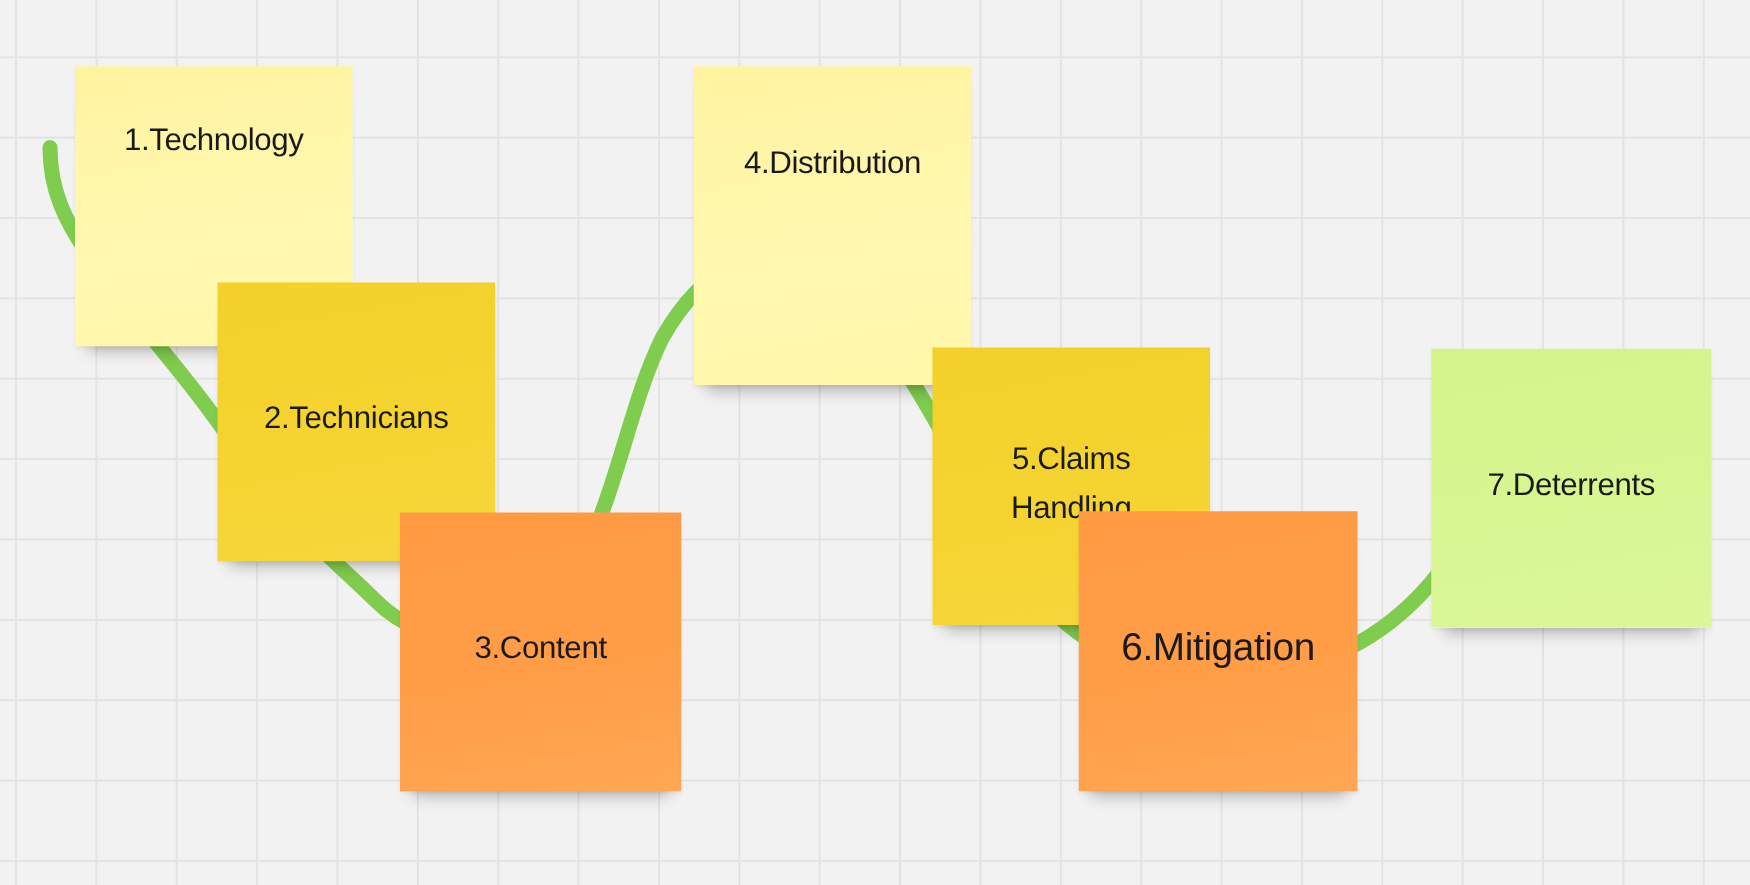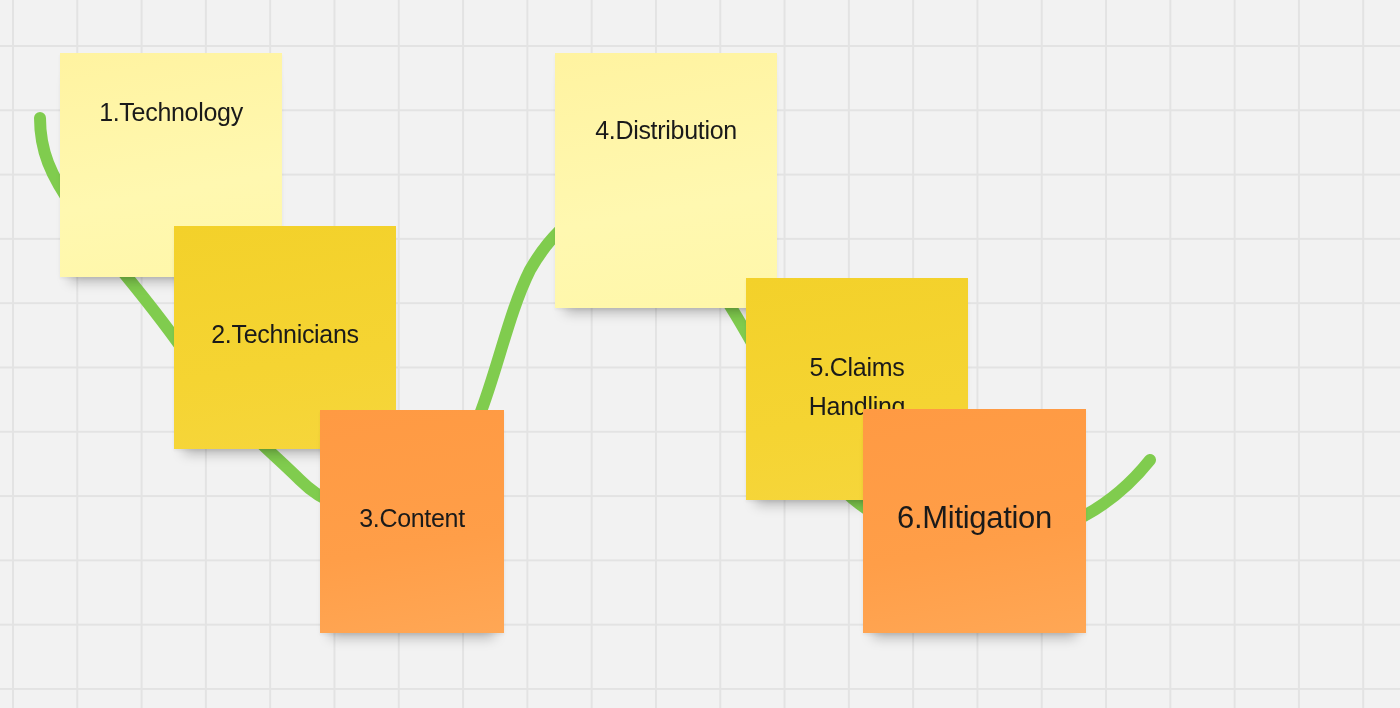--- a/index.html
+++ b/index.html
@@ -50,21 +50,21 @@
       padding: 0 10px;
       white-space: pre-line;
     }
     .sticky.big .label {
       font-size: 31px;
     }
     .sticky.c1 { left: 60px;   top: 53px;  width: 222px; height: 224px; background: linear-gradient(170deg, #fff3a0 0%, #fff8b0 60%, #fff7a9 100%); }
     .sticky.c1 .label { margin-top: -4px; transform: translateY(-51px); }
     .sticky.c2 { left: 174px;  top: 226px; width: 222px; height: 223px; background: linear-gradient(170deg, #f3d12a 0%, #f5d432 60%, #f6d63c 100%); }
     .sticky.c2 .label { transform: translateY(-3px); }
-    .sticky.c3 { left: 320px;  top: 410px; width: 184px; height: 223px; background: linear-gradient(170deg, #ff9a43 0%, #ff9e48 60%, #ffa755 100%); }
+    .sticky.c3 { left: 320px;  top: 410px; width: 225px; height: 223px; background: linear-gradient(170deg, #ff9a43 0%, #ff9e48 60%, #ffa755 100%); }
     .sticky.c3 .label { transform: translateY(-3px); }
     .sticky.c4 { left: 555px;  top: 53px;  width: 222px; height: 255px; background: linear-gradient(170deg, #fff3a0 0%, #fff8b0 60%, #fff7a9 100%); }
     .sticky.c4 .label { transform: translateY(-50px); }
     .sticky.c5 { left: 746px;  top: 230px; width: 222px; height: 222px; background: linear-gradient(170deg, #f3d12a 0%, #f5d432 60%, #f6d63c 100%); margin-top: 48px; }
     .sticky.c5 .label { transform: translateY(-2px); }
     .sticky.c6 { left: 863px;  top: 409px; width: 223px; height: 224px; background: linear-gradient(170deg, #ff9a43 0%, #ff9e48 60%, #ffa755 100%); }
     .sticky.c6 .label { transform: translateY(-3px); }
     .sticky.c7 { left: 1145px; top: 279px; width: 224px; height: 223px; background: linear-gradient(170deg, #d3f48a 0%, #d8f693 60%, #dbf798 100%); }
     .sticky.c7 .label { transform: translateY(-2px); }
   </style>
@@ -105,14 +105,17 @@
 
   <div class="sticky c5">
     <span class="label">5.Claims
 Handling</span>
   </div>
 
   <div class="sticky c6 big">
     <span class="label">6.Mitigation</span>
   </div>
 
+  <div class="sticky c7">
+    <span class="label">7.Deterrents</span>
+  </div>
 
 </div>
 
 </body></html>

